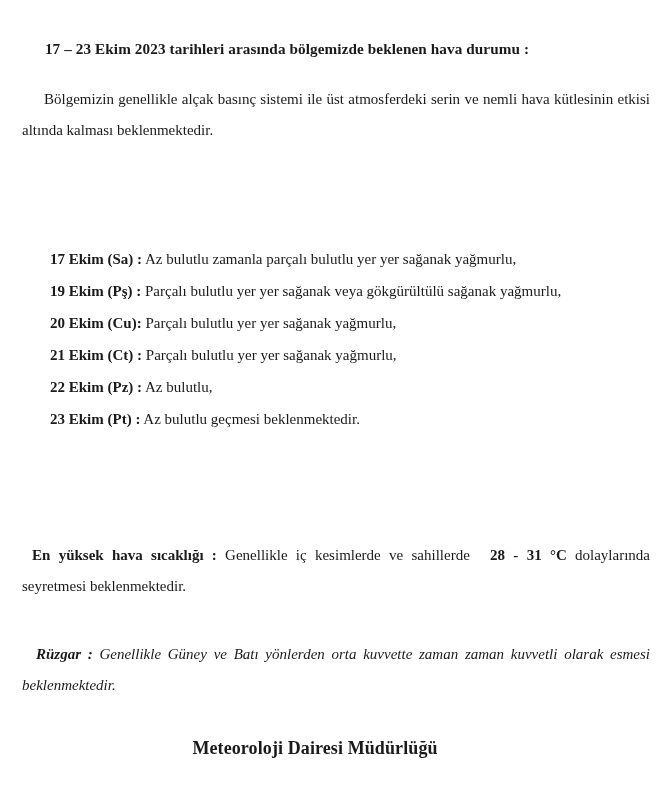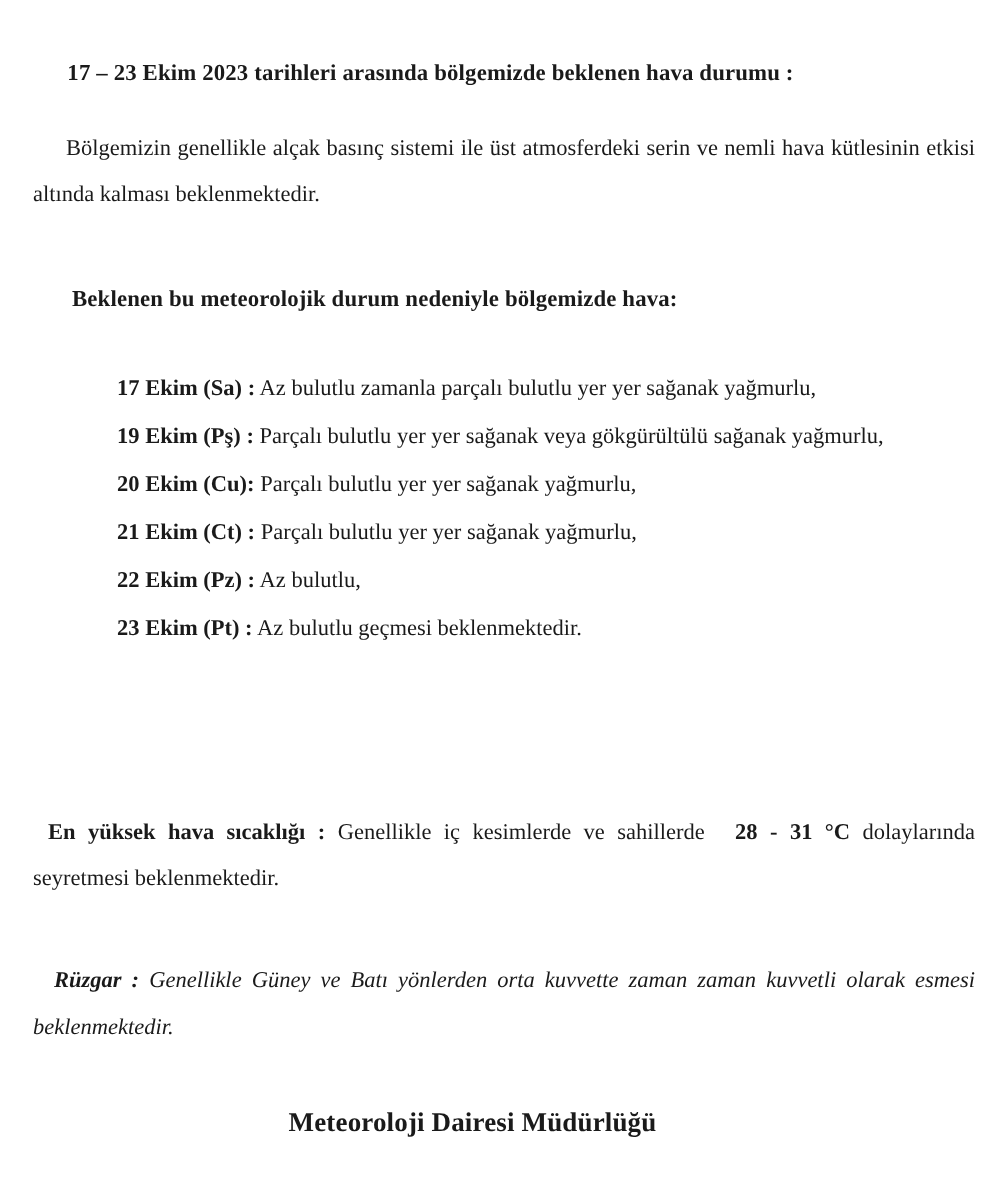--- a/index.html
+++ b/index.html
@@ -63,21 +63,20 @@
   .forecast-list {
     position: absolute;
     left: 50px;
     top: 243px;
     width: 612px;
   }
   .forecast-row {
     font-size: 15px;
     line-height: 32px;
     white-space: nowrap;
-    margin-left: 28px;
   }
   .forecast-day {
     font-weight: bold;
   }
   .forecast-desc {
     font-weight: normal;
   }
 
   
   .temp-block {
@@ -131,21 +130,20 @@
 </style>
 </head>
 <body>
 
 <div class="page">
 
   <div class="doc-title">17 – 23 Ekim 2023 tarihleri arasında bölgemizde beklenen hava durumu :</div>
 
   <div class="intro">Bölgemizin genellikle alçak basınç sistemi ile üst atmosferdeki serin ve nemli hava kütlesinin etkisi altında kalması beklenmektedir.</div>
 
-  <div class="section-heading">Beklenen bu meteorolojik durum nedeniyle bölgemizde hava:</div>
 
   <div class="forecast-list">
     <div class="forecast-row">
       <span class="forecast-day">17 Ekim (Sa) :</span><span class="sp"> </span><span class="forecast-desc">Az bulutlu zamanla parçalı bulutlu yer yer sağanak yağmurlu,</span>
     </div>
     <div class="forecast-row">
       <span class="forecast-day">19 Ekim (Pş) :</span><span class="sp"> </span><span class="forecast-desc">Parçalı bulutlu yer yer sağanak veya gökgürültülü sağanak yağmurlu,</span>
     </div>
     <div class="forecast-row">
       <span class="forecast-day">20 Ekim (Cu):</span><span class="sp"> </span><span class="forecast-desc">Parçalı bulutlu yer yer sağanak yağmurlu,</span>

